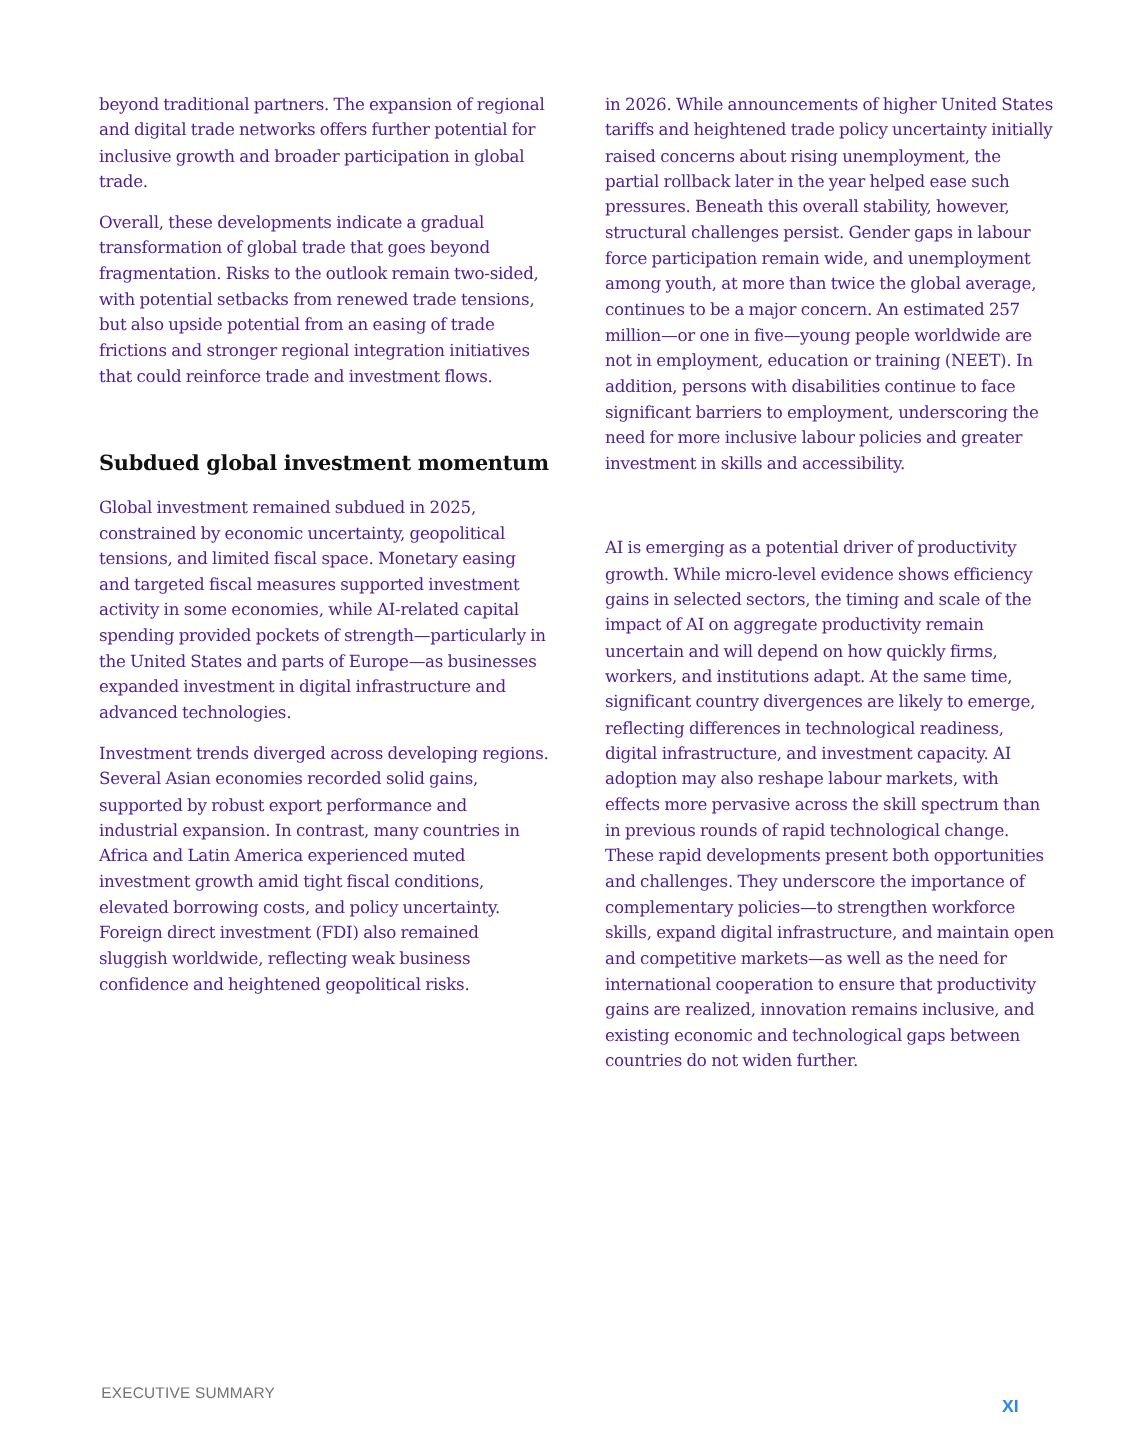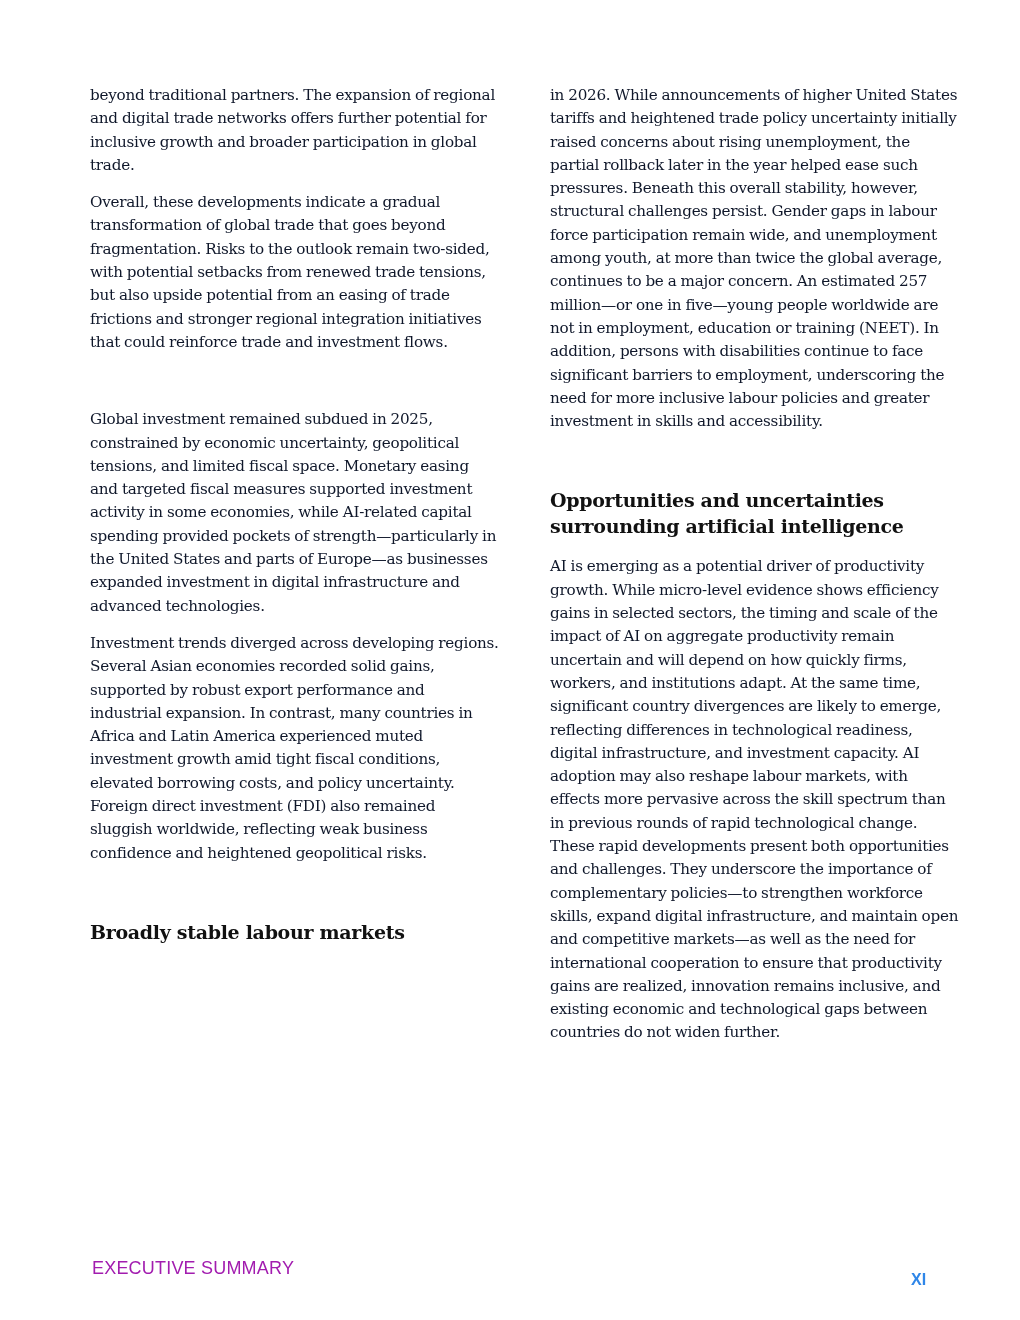--- a/index.html
+++ b/index.html
@@ -21,40 +21,40 @@
     width: 410px;
   }
   .col-left { left: 90px; }
   .col-right { left: 550px; }
   p {
     margin: 0 0 14px 0;
     font-size: 15.2px;
     line-height: 23.3px;
     letter-spacing: -0.25px;
     word-spacing: -0.5px;
-    color: #0f172a;
+    color: #4c1d95;
   }
   h2 {
     margin: 0 0 16px 0;
     font-family: "DejaVu Serif", "Liberation Serif", serif;
     font-weight: bold;
     font-size: 19px;
     line-height: 26px;
     letter-spacing: -0.3px;
     color: #111111;
   }
   .sec-gap { height: 40px; }
   .footer-left {
     position: absolute;
     left: 92px;
     top: 1258px;
     font-family: "Liberation Sans", sans-serif;
-    font-size: 18px;
+    font-size: 14px;
     letter-spacing: 0.2px;
-    color: #a21caf;
+    color: #737373;
   }
   .footer-right {
     position: absolute;
     left: 911px;
     top: 1255px;
     font-family: "Liberation Sans", sans-serif;
     font-weight: bold;
     font-size: 16px;
     color: #2f86e8;
     margin-top: 16px;
@@ -62,31 +62,30 @@
 </style>
 </head>
 <body>
 
 <div class="col col-left">
   <p>beyond traditional partners. The expansion of regional and digital trade networks offers further potential for inclusive growth and broader participation in global trade.</p>
   <p>Overall, these developments indicate a gradual transformation of global trade that goes beyond fragmentation. Risks to the outlook remain two-sided, with potential setbacks from renewed trade tensions, but also upside potential from an easing of trade frictions and stronger regional integration initiatives that could reinforce trade and investment flows.</p>
 
   <div class="sec-gap"></div>
 
+  <h2>Subdued global investment momentum</h2>
   <p>Global investment remained subdued in 2025, constrained by economic uncertainty, geopolitical tensions, and limited fiscal space. Monetary easing and targeted fiscal measures supported investment activity in some economies, while AI-related capital spending provided pockets of strength—particularly in the United States and parts of Europe—as businesses expanded investment in digital infrastructure and advanced technologies.</p>
   <p>Investment trends diverged across developing regions. Several Asian economies recorded solid gains, supported by robust export performance and industrial expansion. In contrast, many countries in Africa and Latin America experienced muted investment growth amid tight fiscal conditions, elevated borrowing costs, and policy uncertainty. Foreign direct investment (FDI) also remained sluggish worldwide, reflecting weak business confidence and heightened geopolitical risks.</p>
 
   <div class="sec-gap"></div>
 
-  <h2>Broadly stable labour markets</h2>
 </div>
 
 <div class="col col-right">
   <p>in 2026. While announcements of higher United States tariffs and heightened trade policy uncertainty initially raised concerns about rising unemployment, the partial rollback later in the year helped ease such pressures. Beneath this overall stability, however, structural challenges persist. Gender gaps in labour force participation remain wide, and unemployment among youth, at more than twice the global average, continues to be a major concern. An estimated 257 million—or one in five—young people worldwide are not in employment, education or training (NEET). In addition, persons with disabilities continue to face significant barriers to employment, underscoring the need for more inclusive labour policies and greater investment in skills and accessibility.</p>
 
   <div class="sec-gap"></div>
 
-  <h2>Opportunities and uncertainties surrounding artificial intelligence</h2>
   <p>AI is emerging as a potential driver of productivity growth. While micro-level evidence shows efficiency gains in selected sectors, the timing and scale of the impact of AI on aggregate productivity remain uncertain and will depend on how quickly firms, workers, and institutions adapt. At the same time, significant country divergences are likely to emerge, reflecting differences in technological readiness, digital infrastructure, and investment capacity. AI adoption may also reshape labour markets, with effects more pervasive across the skill spectrum than in previous rounds of rapid technological change. These rapid developments present both opportunities and challenges. They underscore the importance of complementary policies—to strengthen workforce skills, expand digital infrastructure, and maintain open and competitive markets—as well as the need for international cooperation to ensure that productivity gains are realized, innovation remains inclusive, and existing economic and technological gaps between countries do not widen further.</p>
 </div>
 
 <div class="footer-left">EXECUTIVE SUMMARY</div>
 <div class="footer-right">XI</div>
 
 </body></html>

